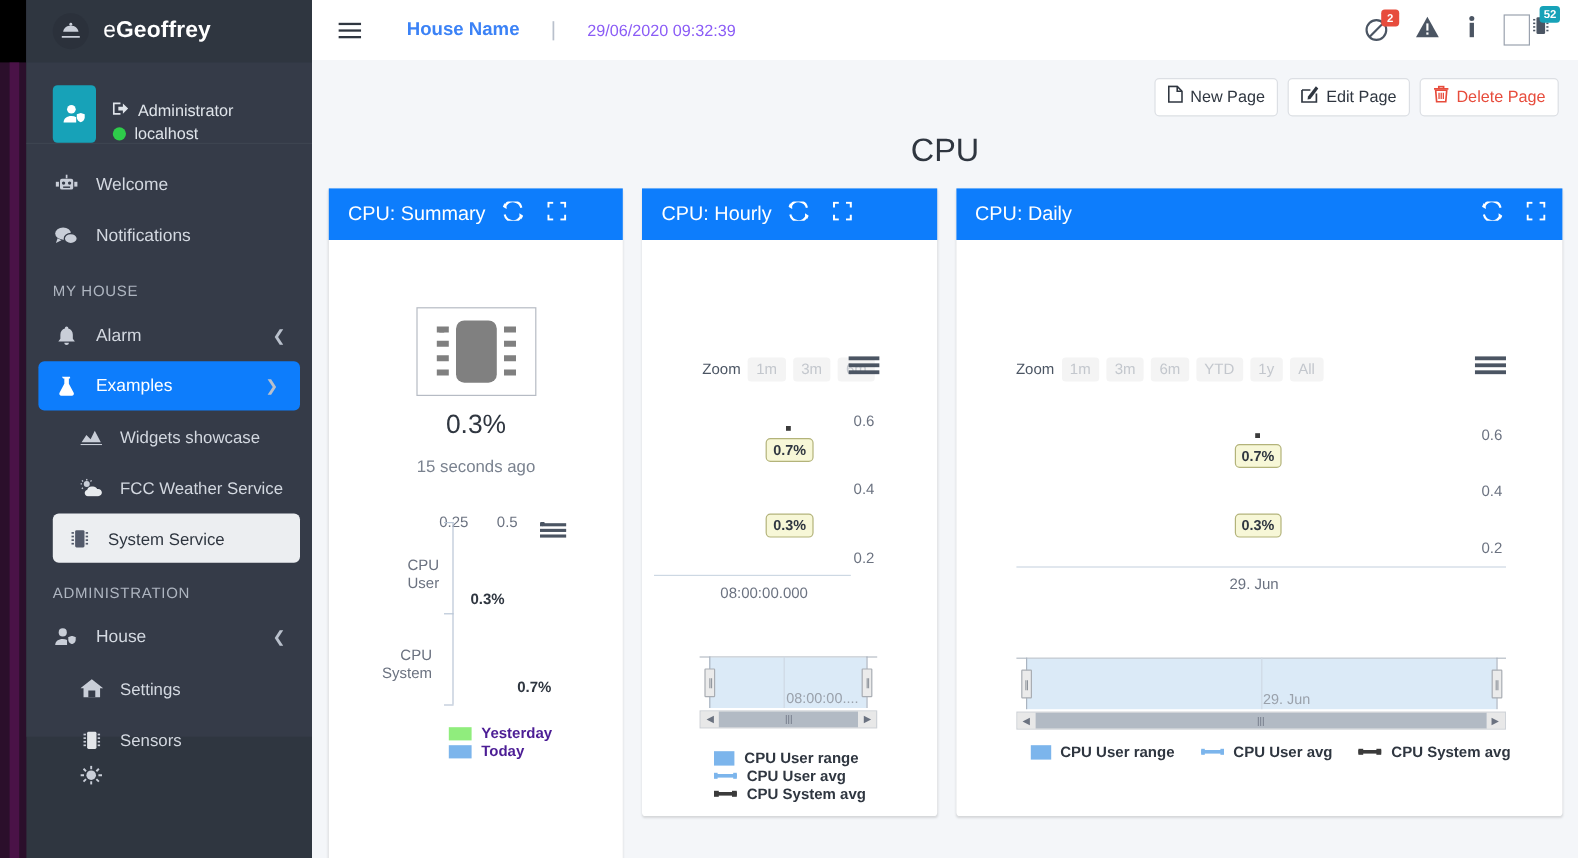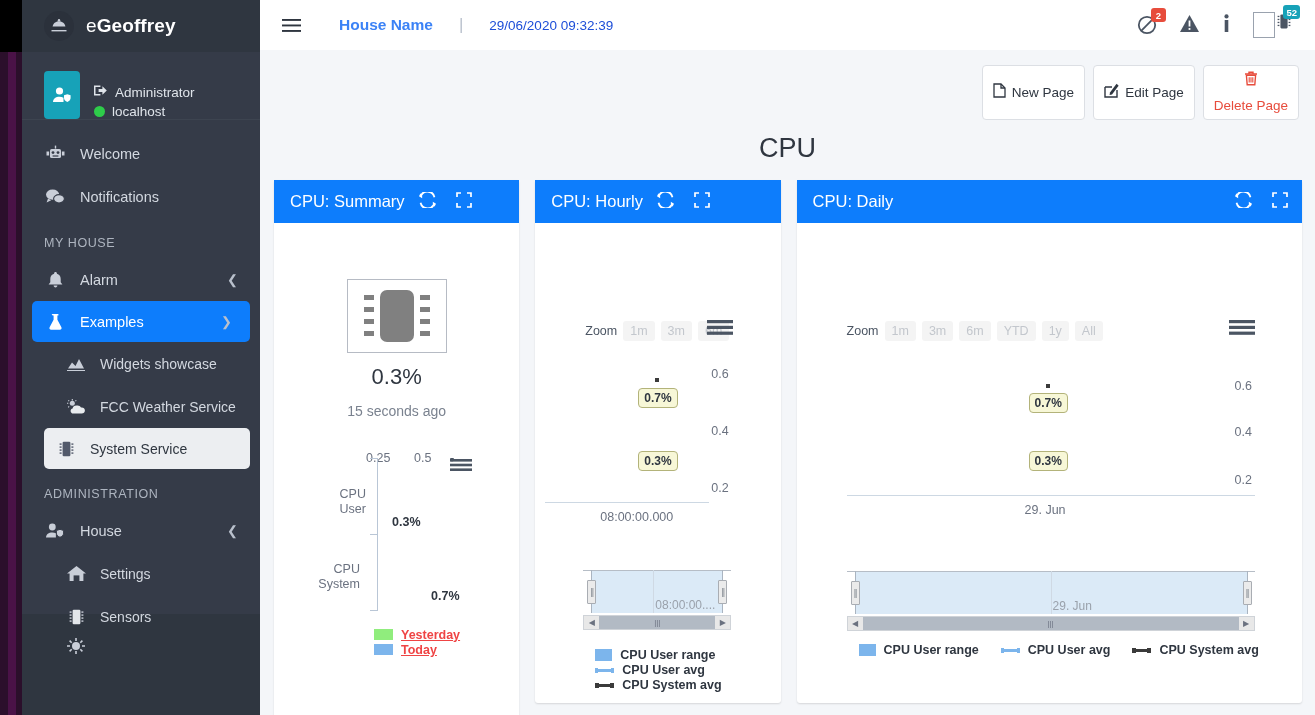--- a/index.html
+++ b/index.html
@@ -69,21 +69,21 @@
   }
 
   
   .topbar {
     position: absolute; left: 260px; top: 0; width: 1055px; height: 50px;
     background: #fff; display: flex; align-items: center;
   }
   .hamburger-btn { margin-left: 22px; cursor: pointer; display:flex; }
   .top-title { margin-left: 38px; font-size: 15.5px; font-weight: 700; color: #3b82f6; }
   .top-sep { margin-left: 26px; color: #b9c0cc; font-size: 17px; }
-  .top-date { margin-left: 26px; font-size: 13.5px; color: #1d4ed8; }
+  .top-date { margin-left: 26px; font-size: 13.5px; color: #8b5cf6; }
   .top-right { margin-left: auto; display: flex; align-items: center; gap: 22px; padding-right: 24px; }
   .badge-wrap { position: relative; display: inline-flex; cursor: pointer; }
   .badge {
     position: absolute; top: -7px; right: -9px; min-width: 15px; height: 14px;
     border-radius: 3px; font-size: 9.5px; color: #fff; display: flex;
     align-items: center; justify-content: center; padding: 0 3px; font-weight: 700;
   }
   .badge.red { background: #e74c3c; }
   .badge.cyan { background: #17a2b8; }
   .chip-blank { width: 22px; height: 26px; border: 1px solid #9aa2ae; background: #fff; }
@@ -92,21 +92,21 @@
   .main {
     position: absolute; left: 260px; top: 50px; width: 1055px; height: 665px;
     background: #f4f6f9;
   }
   .page-actions { display: flex; justify-content: flex-end; gap: 8px; padding: 15px 16px 0 0; }
   .pbtn {
     display: flex; align-items: center; gap: 6px; background: #fff;
     border: 1px solid #dcdfe4; border-radius: 4px; padding: 5px 10px;
     font-size: 13.5px; color: #2f3640; cursor: pointer; line-height: 1.3;
   }
-  .pbtn.danger { color: #e74c3c; flex-direction: column; }
+  .pbtn.danger { color: #e74c3c; }
   .page-title { text-align: center; font-size: 27px; color: #2f3640; margin-top: 13px; font-weight: 400; }
 
   .cards { display: flex; gap: 16px; padding: 16px 13px 0 14px; align-items: flex-start; }
   .card { background: #fff; border-radius: 3px; box-shadow: 0 1px 2px rgba(0,0,0,.13); }
   .card.w1 { width: 247px; }
   .card.w2 { width: 247px; }
   .card.w3 { width: 509px; }
   .card-head {
     height: 43px; background: #0d7dfc; color: #fff; display: flex; align-items: center;
     padding: 0 14px 0 16px; gap: 14px;
@@ -126,21 +126,21 @@
   .cpu-val { text-align: center; font-size: 22px; color: #2f3640; margin-top: 11px; }
   .cpu-ago { text-align: center; font-size: 14px; color: #7a828f; margin-top: 13px; }
 
   .sum-chart { position: relative; height: 215px; margin-top: 22px; }
   .sum-xlab { position: absolute; font-size: 12.5px; color: #6b7280; }
   .sum-axis-v { position: absolute; left: 103px; top: 17px; width: 1px; height: 152px; background: #b9c6d6; }
   .sum-tick { position: absolute; left: 96px; width: 8px; height: 1px; background: #b9c6d6; }
   .sum-catlab { position: absolute; font-size: 12.5px; color: #6b7280; text-align: right; width: 62px; line-height: 15px; }
   .sum-dlab { position: absolute; font-size: 12.5px; font-weight: 700; color: #2f3640; }
   .sum-burger { position: absolute; left: 176px; top: 17px; }
-  .sum-legend { position: absolute; left: 100px; top: 186px; font-size: 12.5px; font-weight: 700; color: #ef4444; text-decoration: underline; }
+  .sum-legend { position: absolute; left: 100px; top: 186px; font-size: 12.5px; font-weight: 700; color: #4c1d95; }
   .leg-row { display: flex; align-items: center; gap: 8px; height: 15px; }
   .leg-sw { width: 19px; height: 11px; display: inline-block; }
 
   
   .zoom-row { display: flex; align-items: center; gap: 6px; font-size: 12.5px; color: #4b5563; }
   .zbtn { background: #f4f4f4; color: #c3c7cd; border-radius: 3px; padding: 3px 7px; font-size: 12.5px; cursor: pointer; }
   .hc-burger { cursor: pointer; }
 
   .hc-plot { position: relative; }
   .hc-ylab { position: absolute; font-size: 12.5px; color: #6b7280; }

